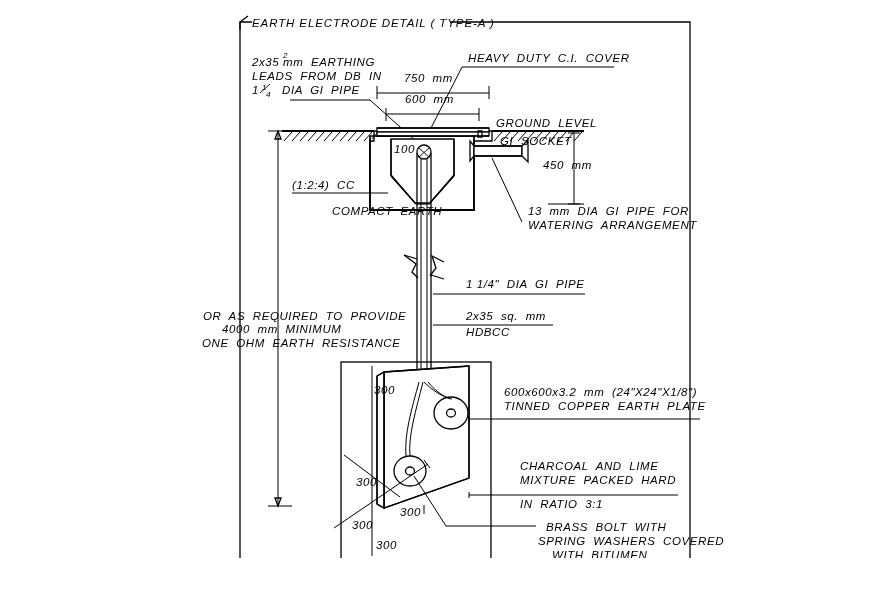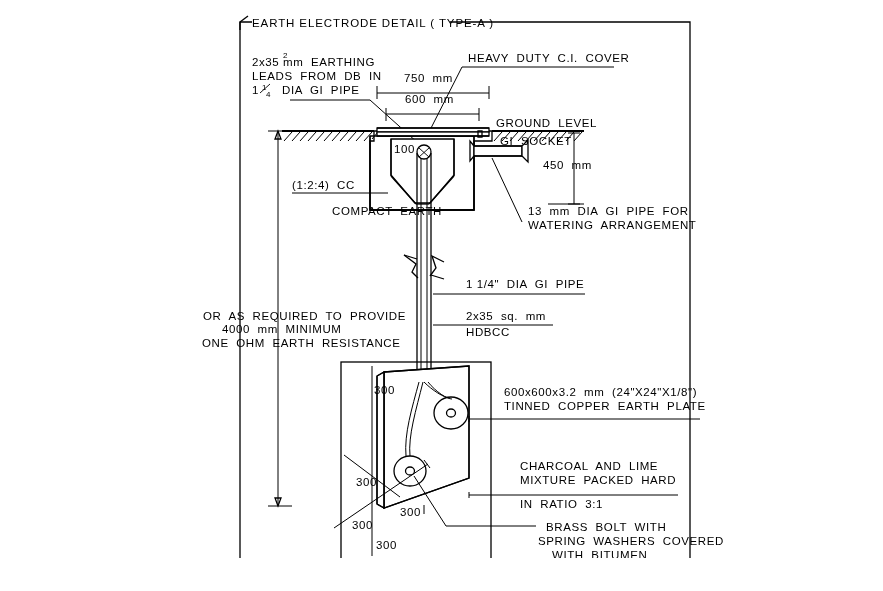--- a/index.html
+++ b/index.html
@@ -7,20 +7,21 @@
     padding: 0;
     background: #ffffff;
   }
   #canvas {
     position: relative;
     width: 883px;
     height: 558px;
     background: #ffffff;
     font-family: "Liberation Sans", sans-serif;
     overflow: hidden;
+    font-style: italic;
   }
   #svg-root {
     position: absolute;
     left: 0;
     top: 0;
   }
   .dwg-text {
     font-family: "Liberation Sans", sans-serif;
     font-size: 11.5px;
     letter-spacing: 0.6px;

